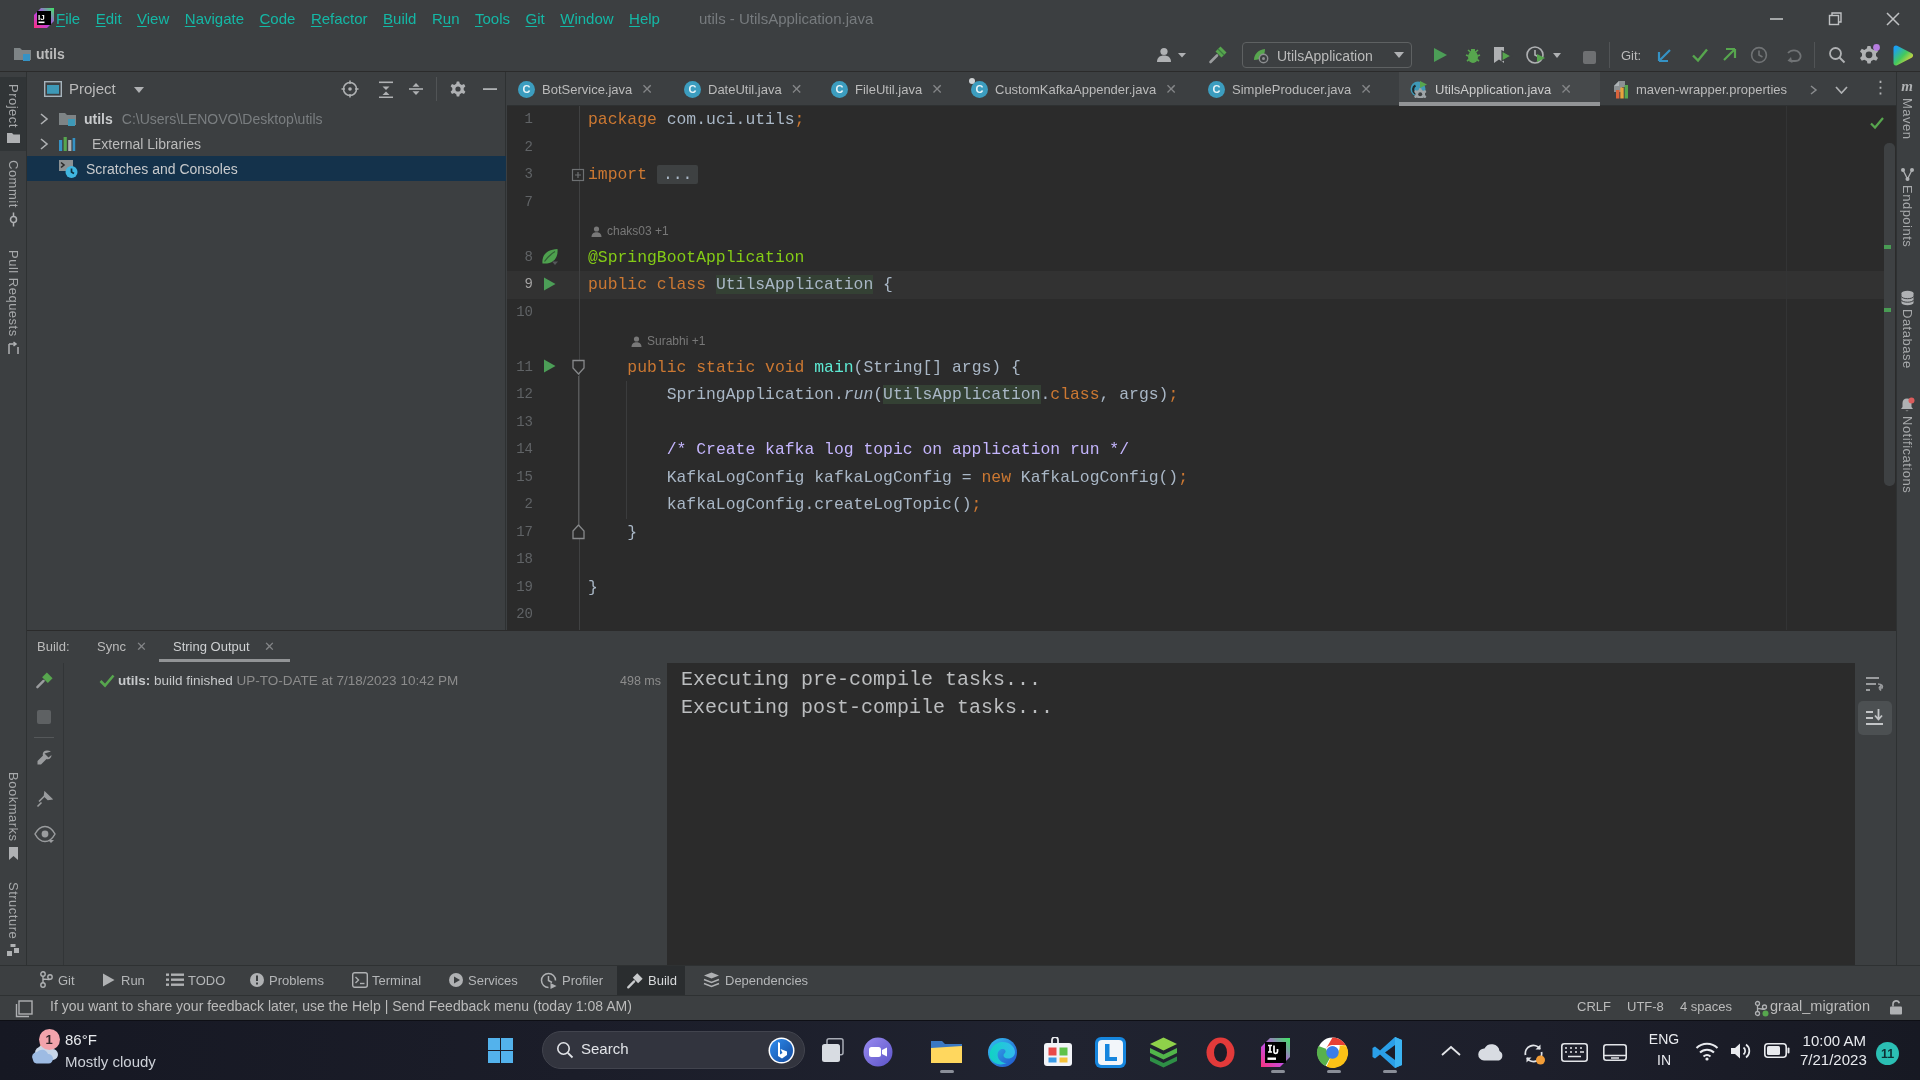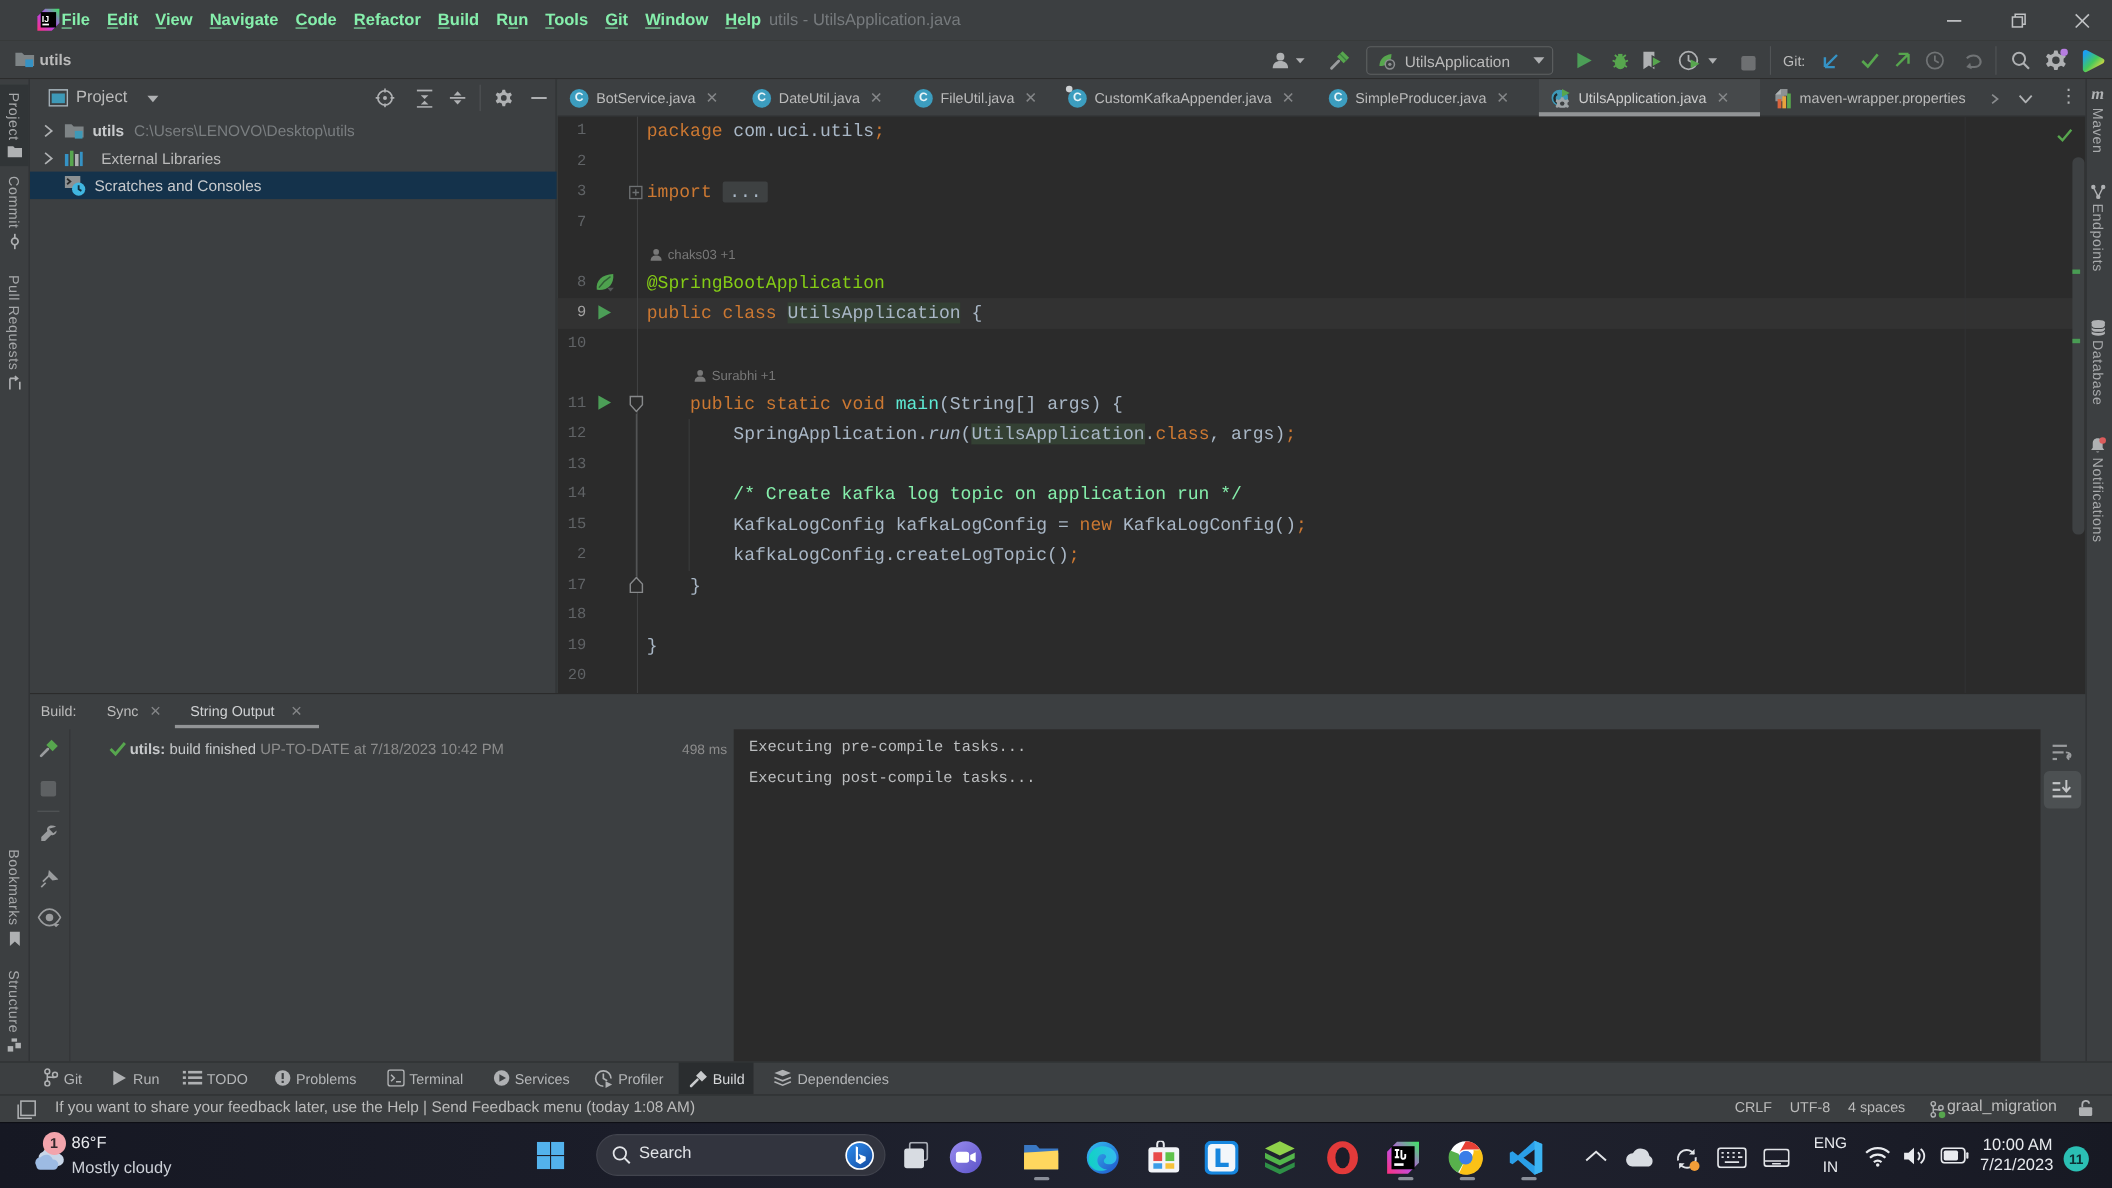--- a/index.html
+++ b/index.html
@@ -3,21 +3,21 @@
 <meta charset="utf-8">
 <style>
   * { margin:0; padding:0; box-sizing:border-box; }
   html,body { width:1920px; height:1080px; overflow:hidden; background:#2B2B2B;
     font-family:"Liberation Sans", sans-serif; }
   .abs { position:absolute; }
   #app { position:relative; width:1920px; height:1080px; }
   
   #titlebar { position:absolute; top:0; left:0; width:1920px; height:37px; background:#3C3F41; }
   #menu { position:absolute; left:56px; top:0; height:37px; display:flex; align-items:center;
-    color:#86efac; font-size:15px;font-weight:bold; }
+    color:#14b8a6; font-size:15px; }
   #menu span.mi { margin-right:15.5px; }
   #menu u { text-decoration:underline; text-underline-offset:2px; }
   #wtitle { position:absolute; left:699px; top:0; height:37px; display:flex; align-items:center;
     color:#777B7E; font-size:15px; }
   
   #navbar { position:absolute; top:37px; left:0; width:1920px; height:35px; background:#3C3F41;
     border-bottom:1px solid #2B2B2B; }
   
   #main { position:absolute; top:72px; left:0; width:1920px; height:893px; background:#3C3F41; }
   #stripeL { position:absolute; left:0; top:0; width:27px; height:893px; background:#3C3F41;
@@ -49,21 +49,21 @@
     font-weight:bold; display:flex; align-items:center; justify-content:center; margin-right:7px;
     position:relative; flex:none; }
   
   #editor { position:absolute; left:0; top:34px; width:1389px; height:524px; background:#2B2B2B; }
   .lnum { position:absolute; left:0; width:26px; text-align:right; font-family:"Liberation Mono",monospace;
     font-size:14px; color:#606366; line-height:27.5px; }
   .code { position:absolute; left:81px; top:0; font-family:"Liberation Mono",monospace; font-size:16.4px;
     line-height:27.5px; color:#A9B7C6; white-space:pre; }
   .k { color:#CC7832; }
   .ann { color:#84cc16; }
-  .cmt { color:#86efac; }
+  .cmt { color:#c4b5fd; }
   .mtd { color:#5eead4; }
   .hl { background:#344134; }
   .auth { position:absolute; top:5px; font-size:12px; color:#787878; display:flex; align-items:center; }
   
   #bheader { position:absolute; left:0; top:1px; width:1869px; height:31px; font-size:13px; color:#BBBBBB; }
   #bbody { position:absolute; left:0; top:32px; width:1869px; height:303px; }
   
   #bottombar { position:absolute; top:965px; left:0; width:1920px; height:30px; background:#3C3F41;
     border-top:1px solid #2E3132; display:flex; align-items:center; font-size:13px; color:#B4B6B8; }
   
@@ -421,21 +421,21 @@
           <path d="M1 9 C4 3.5 8 1.5 11 1.5 C14 1.5 18 3.5 21 9 C18 14.5 14 16.5 11 16.5 C8 16.5 4 14.5 1 9 Z" fill="none" stroke="#9A9C9E" stroke-width="1.5"></path>
           <circle cx="11" cy="9" r="3.4" fill="#9A9C9E"></circle>
           <path d="M14 15 L20 15 L17 18 Z" fill="#9A9C9E"></path>
           </svg>
         <svg class="abs" style="left:72px;top:11px" width="16" height="14" viewBox="0 0 16 14">
           <path d="M1.5 7 L6 11.5 L14.5 1.5" stroke="#57A64E" stroke-width="2.6" fill="none"></path>
           </svg>
         <div class="abs" style="left:91px;top:10px;font-size:13.5px;color:#C7C9CB"><b>utils:</b> build finished <span style="color:#8C8C8C">UP-TO-DATE at 7/18/2023 10:42 PM</span></div>
         <div class="abs" style="left:593px;top:11px;font-size:12.5px;color:#8C8C8C">498 ms</div>
         <div class="abs" style="left:640px;top:0;width:1188px;height:303px;background:#2B2B2B;
-             font-family:'Liberation Mono',monospace;font-size:14px;color:#BBBDBF;line-height:28px;padding:3px 0 0 14px">Executing pre-compile tasks...<br>Executing post-compile tasks...</div>
+             font-family:'Liberation Mono',monospace;font-size:20px;color:#BBBDBF;line-height:28px;padding:3px 0 0 14px">Executing pre-compile tasks...<br>Executing post-compile tasks...</div>
         <svg class="abs" style="left:1838px;top:13px" width="20" height="19" viewBox="0 0 20 19">
           <rect x="1" y="1" width="13" height="2" fill="#9A9C9E"></rect>
           <rect x="1" y="7" width="10" height="2" fill="#9A9C9E"></rect>
           <rect x="1" y="13" width="4" height="2" fill="#9A9C9E"></rect>
           <path d="M13 8 C17 8 18 10 17 12 L14 12 M14 12 L16 9.5 M14 12 L16 14.5" stroke="#9A9C9E" stroke-width="1.7" fill="none"></path>
           </svg>
         <div class="abs" style="left:1831px;top:38px;width:34px;height:34px;background:#4C5052;border-radius:5px"></div>
         <svg class="abs" style="left:1838px;top:45px" width="20" height="20" viewBox="0 0 20 20">
           <rect x="1" y="3" width="7" height="2" fill="#C3C5C7"></rect>
           <rect x="1" y="9" width="7" height="2" fill="#C3C5C7"></rect>

